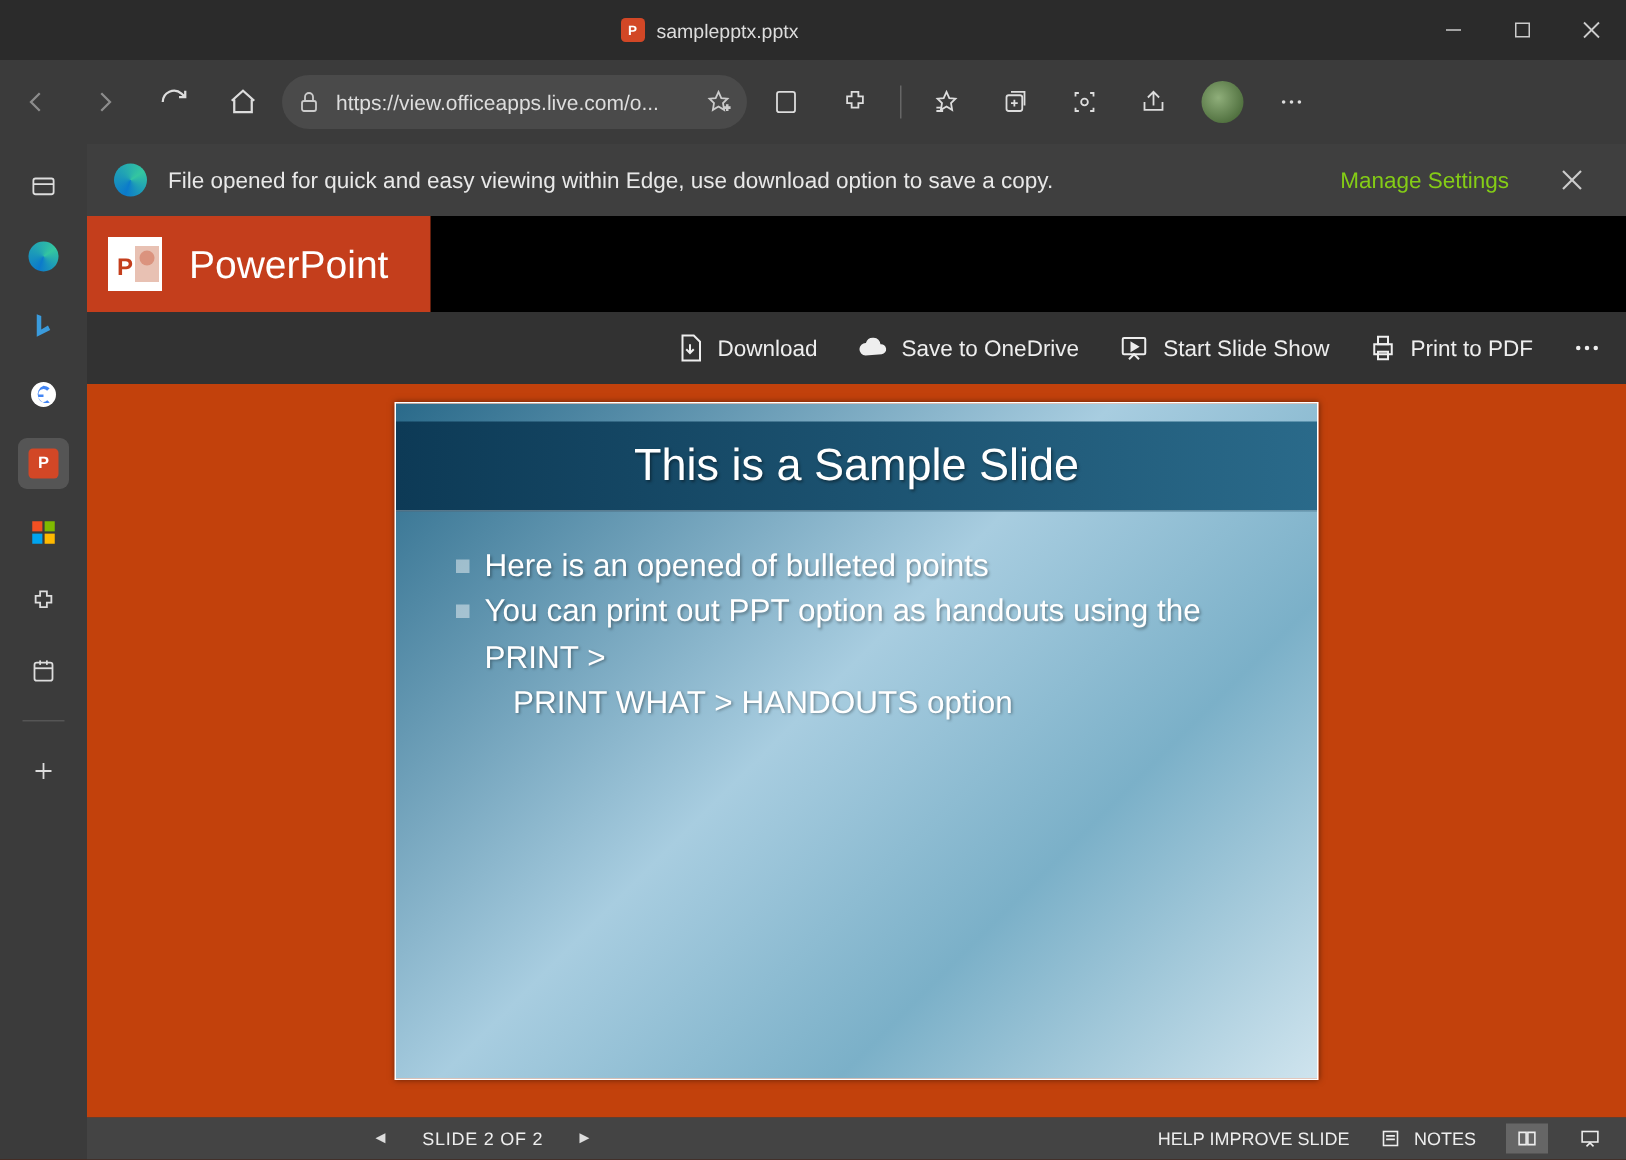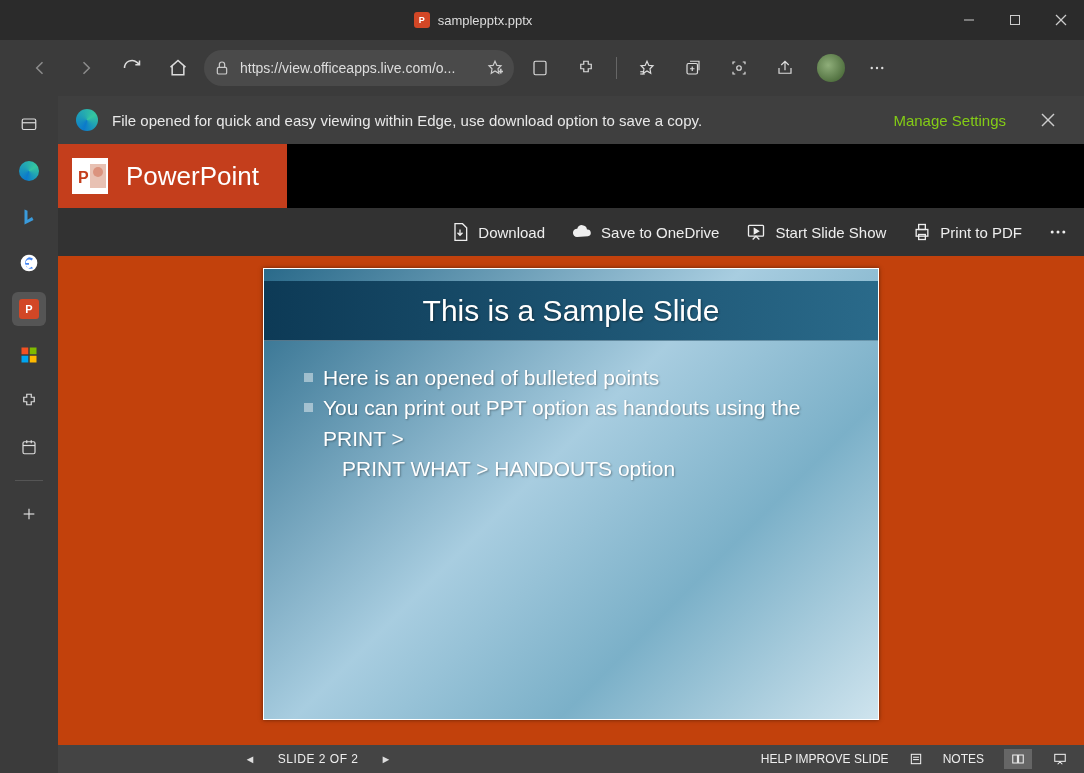--- a/index.html
+++ b/index.html
@@ -3,21 +3,21 @@
 <meta charset="utf-8">
 <style>
 * { margin: 0; padding: 0; box-sizing: border-box; font-family: "Segoe UI", Arial, sans-serif; }
 html, body { width: 1084px; height: 773px; overflow: hidden; background: #202124; color: #e8e8e8; }
 .titlebar { height: 40px; background: #2b2b2b; display: flex; align-items: center; }
 .title-center { flex:1; display:flex; align-items:center; justify-content:center; gap:8px; font-size:13px; color:#ddd; }
 .ppt-favicon { width:16px; height:16px; background:#d24726; border-radius:3px; display:flex; align-items:center; justify-content:center; color:#fff; font-size:9px; font-weight:bold; }
 .win-controls { display:flex; }
 .win-btn { width:46px; height:40px; display:flex; align-items:center; justify-content:center; color:#ccc; }
 
-.toolbar { height:56px; background:#3b3b3b; display:flex; align-items:center; padding:0 20px; gap:6px; }
+.toolbar { height:56px; background:#3b3b3b; display:flex; align-items:center; padding:0 4px; gap:6px; }
 .ticon { width:40px; height:40px; display:flex; align-items:center; justify-content:center; color:#ddd; border-radius:4px; }
 .addr { flex:0 0 310px; display:flex; align-items:center; height:36px; background:#4a4a4a; border-radius:18px; padding:0 10px; gap:10px; color:#ddd; font-size:14px; }
 .addr .url { flex:1; overflow:hidden; white-space:nowrap; text-overflow:ellipsis; }
 .avatar { width:28px; height:28px; border-radius:50%; background: radial-gradient(circle at 40% 40%, #8fae7a, #3a5a2a); }
 .tb-sep { width:1px; height:22px; background:#666; margin:0 4px; }
 
 .body-row { display:flex; height: calc(773px - 40px - 56px); }
 .leftbar { width:58px; background:#3b3b3b; display:flex; flex-direction:column; align-items:center; padding-top:12px; gap:12px; }
 .lb-item { width:34px; height:34px; border-radius:6px; display:flex; align-items:center; justify-content:center; color:#ddd; }
 .lb-item.active { background:#555; }
@@ -42,21 +42,21 @@
 .slide-title { color:#fff; font-size:30px; text-shadow:1px 1px 2px rgba(0,0,0,.4); }
 .slide-body { position:absolute; top:94px; left:40px; right:30px; color:#fff; font-size:21px; text-shadow:1px 1px 2px rgba(0,0,0,.35); line-height:1.45; }
 .bullet { display:flex; gap:10px; }
 .sq { width:9px; height:9px; background:rgba(255,255,255,.45); margin-top:10px; flex-shrink:0; }
 .indent { padding-left:19px; }
 
 .status { height:28px; background:#444; display:flex; align-items:center; color:#eee; font-size:12px; padding:0 10px; gap:16px; }
 .status .mid { margin:0 auto; display:flex; align-items:center; gap:22px; letter-spacing:.5px; }
 .status .tri { color:#ddd; font-size:11px; }
 .status .right { margin-left:auto; display:flex; align-items:center; gap:14px; }
-.sb-btn { display:flex; align-items:center; gap:20px; padding:3px 6px; }
+.sb-btn { display:flex; align-items:center; gap:9px; padding:3px 6px; }
 .sb-btn.active { background:#666; }
 
 svg { display:block; }
 </style>
 </head>
 <body>
 
 <div class="titlebar">
   <div class="title-center">
     <span class="ppt-favicon">P</span>

